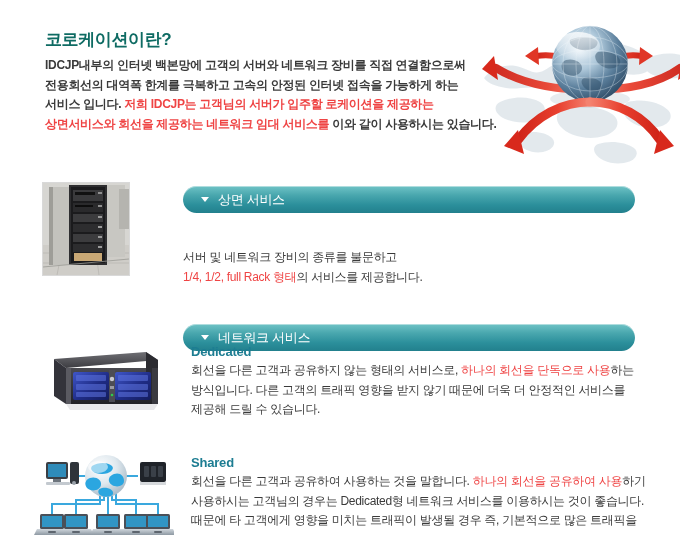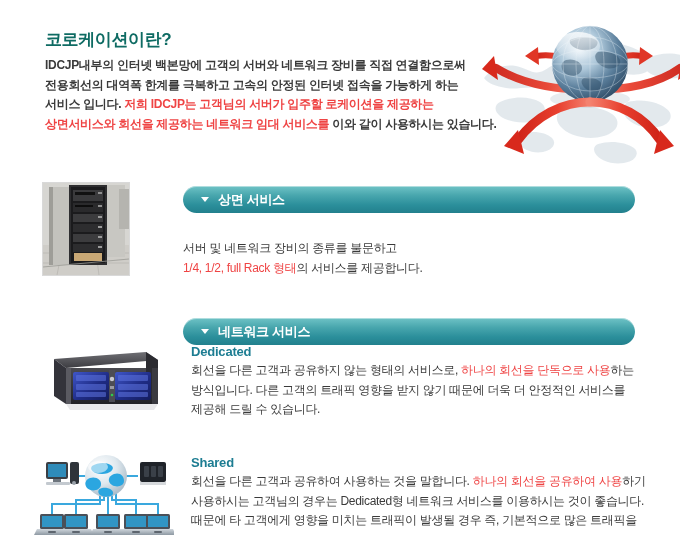--- a/index.html
+++ b/index.html
@@ -93,21 +93,21 @@
     margin-left: 18px;
     margin-right: 9px;
     width: 0; height: 0;
     border-left: 4.5px solid transparent;
     border-right: 4.5px solid transparent;
     border-top: 5.5px solid #ffffff;
     flex: 0 0 auto;
   }
   .bar-label {
     font-size: 13px;
-    font-weight: bold;
+    font-weight: normal;
     color: #ffffff;
     letter-spacing: -0.3px;
     white-space: nowrap;
   }
 
   .sub-head {
     font-size: 13px;
     font-weight: bold;
     color: #1d7d92;
     letter-spacing: -0.2px;
@@ -115,21 +115,21 @@
     white-space: nowrap;
   }
 
   .body-copy {
     font-size: 12px;
     line-height: 19.5px;
     color: #3a3a3a;
     letter-spacing: -0.3px;
   }
   .body-copy .ln { display: block; white-space: nowrap; }
-  .pad-top-22 { margin-top: 26px; }
+  .pad-top-22 { margin-top: 35px; }
 </style>
 </head>
 <body>
 
 <div class="intro-block">
 
   <h1 class="page-title">코로케이션이란?</h1>
 
   <div class="intro-copy">
     <span class="ln">IDCJP내부의 인터넷 백본망에 고객의 서버와 네트워크 장비를 직접 연결함으로써</span>
@@ -266,21 +266,21 @@
 
     <div class="body-copy pad-top-22">
       <span class="ln">서버 및 네트워크 장비의 종류를 불문하고</span>
       <span class="ln"><span class="hl-orange">1/4, 1/2, full Rack 형태</span><span>의 서비스를 제공합니다.</span></span>
     </div>
   </div>
 </div>
 
 <div class="section" id="section-network">
 
-  <div class="sec-body" style="left:183px; top:18px; width:470px;">
+  <div class="sec-body" style="left:183px; top:24px; width:470px;">
     <div class="bar">
       <span class="bar-caret"></span>
       <span class="bar-label">네트워크 서비스</span>
     </div>
   </div>
 
   <div class="thumb" style="left:42px; top:46px; width:120px; height:66px; border:none; background:transparent;">
     <svg width="120" height="66" viewBox="0 0 120 66" xmlns="http://www.w3.org/2000/svg" aria-hidden="true">
       <defs>
         <linearGradient id="srvTop" x1="0" y1="0" x2="0" y2="1">

